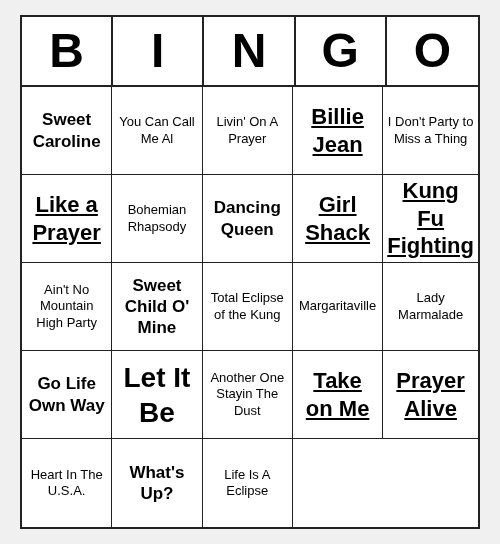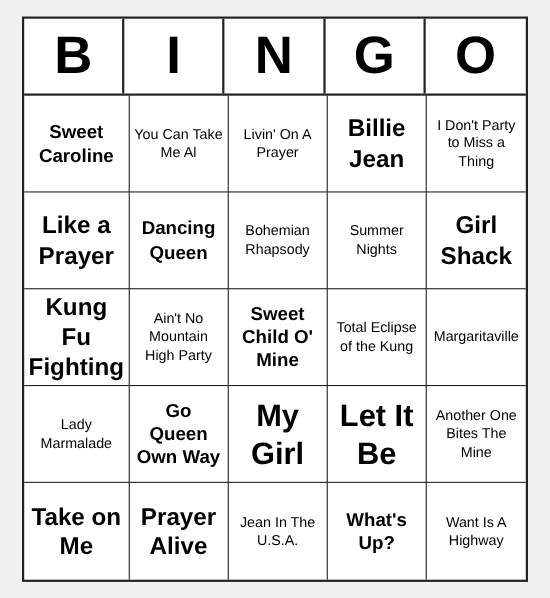--- a/index.html
+++ b/index.html
@@ -51,20 +51,21 @@
     }
     .bingo-cell:nth-child(5n) {
       border-right: none;
     }
     .bingo-cell:nth-child(n+21) {
       border-bottom: none;
     }
     .bingo-cell.large {
       font-size: 22px;
       font-weight: bold;
+      text-decoration: underline;
     }
     .bingo-cell.xlarge {
       font-size: 28px;
       font-weight: bold;
     }
     .bingo-cell.medium {
       font-size: 17px;
       font-weight: bold;
     }
   </style>
@@ -74,38 +75,36 @@
 <div class="bingo-card">
   <div class="bingo-header">
   <div class="bingo-letter">B</div>
       <div class="bingo-letter">I</div>
       <div class="bingo-letter">N</div>
       <div class="bingo-letter">G</div>
       <div class="bingo-letter">O</div>
     </div>
   <div class="bingo-grid">
   <div class="bingo-cell medium">Sweet Caroline</div>
-      <div class="bingo-cell">You Can Take Me Al</div>
+      <div class="bingo-cell">You Can Call Me Al</div>
       <div class="bingo-cell">Livin' On A Prayer</div>
       <div class="bingo-cell large">Billie Jean</div>
       <div class="bingo-cell">I Don't Party to Miss a Thing</div>
       <div class="bingo-cell large">Like a Prayer</div>
+      <div class="bingo-cell">Bohemian Rhapsody</div>
       <div class="bingo-cell medium">Dancing Queen</div>
-      <div class="bingo-cell">Bohemian Rhapsody</div>
-      <div class="bingo-cell">Summer Nights</div>
       <div class="bingo-cell large">Girl Shack</div>
       <div class="bingo-cell large">Kung Fu Fighting</div>
       <div class="bingo-cell">Ain't No Mountain High Party</div>
       <div class="bingo-cell medium">Sweet Child O' Mine</div>
       <div class="bingo-cell">Total Eclipse of the Kung</div>
       <div class="bingo-cell">Margaritaville</div>
       <div class="bingo-cell">Lady Marmalade</div>
-      <div class="bingo-cell medium">Go Queen Own Way</div>
-      <div class="bingo-cell xlarge">My Girl</div>
+      <div class="bingo-cell medium">Go Life Own Way</div>
       <div class="bingo-cell xlarge">Let It Be</div>
-      <div class="bingo-cell">Another One Bites The Mine</div>
+      <div class="bingo-cell">Another One Stayin The Dust</div>
       <div class="bingo-cell large">Take on Me</div>
       <div class="bingo-cell large">Prayer Alive</div>
-      <div class="bingo-cell">Jean In The U.S.A.</div>
+      <div class="bingo-cell">Heart In The U.S.A.</div>
       <div class="bingo-cell medium">What's Up?</div>
-      <div class="bingo-cell">Want Is A Highway</div>
+      <div class="bingo-cell">Life Is A Eclipse</div>
     </div>
 </div>
 
 </body></html>

